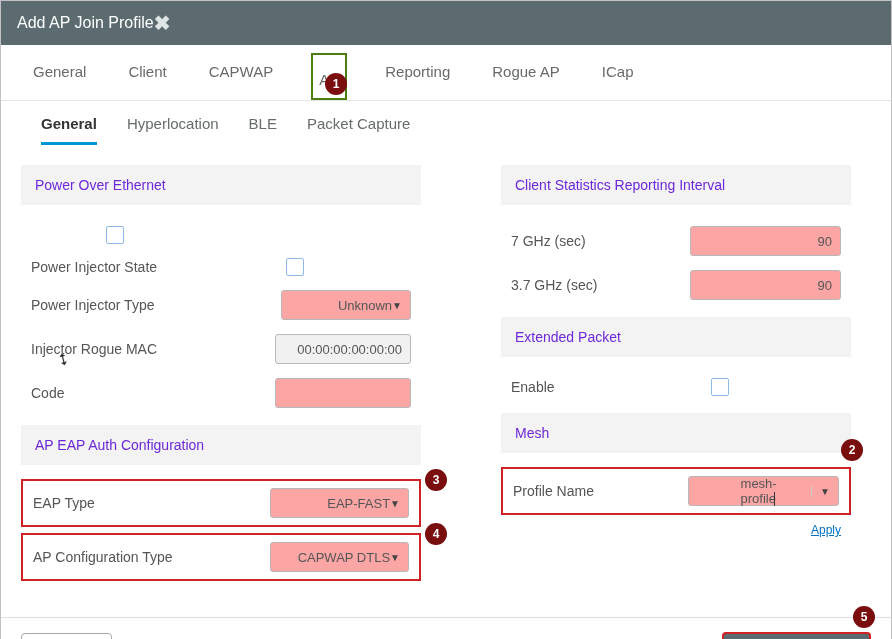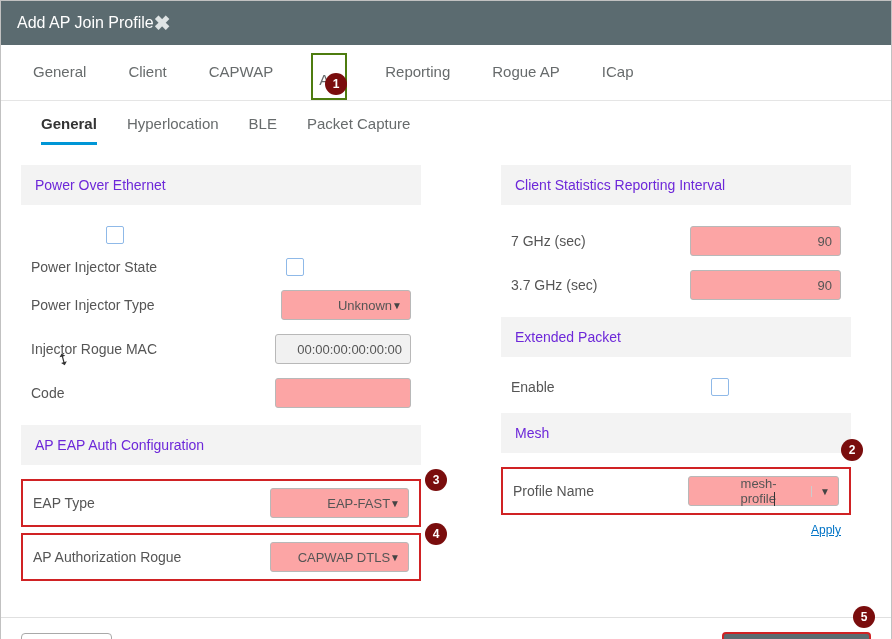--- a/index.html
+++ b/index.html
@@ -266,21 +266,21 @@
               <span class="arrow">▼</span>
             </div>
           </div>
         </div>
         <span class="badge" style="top:-10px; right:-26px;">3</span>
       </div>
 
       <div class="callout-wrap">
         <div class="callout-box">
           <div class="row">
-            <span class="lbl">AP Authorization Rogue</span>
+            <span class="lbl">AP Configuration Type</span>
             <span style="width:55px"></span>
             <div class="sel">
               <span>CAPWAP DTLS</span>
               <span class="arrow">▼</span>
             </div>
           </div>
         </div>
         <span class="badge" style="top:-10px; right:-26px;">4</span>
       </div>
 

